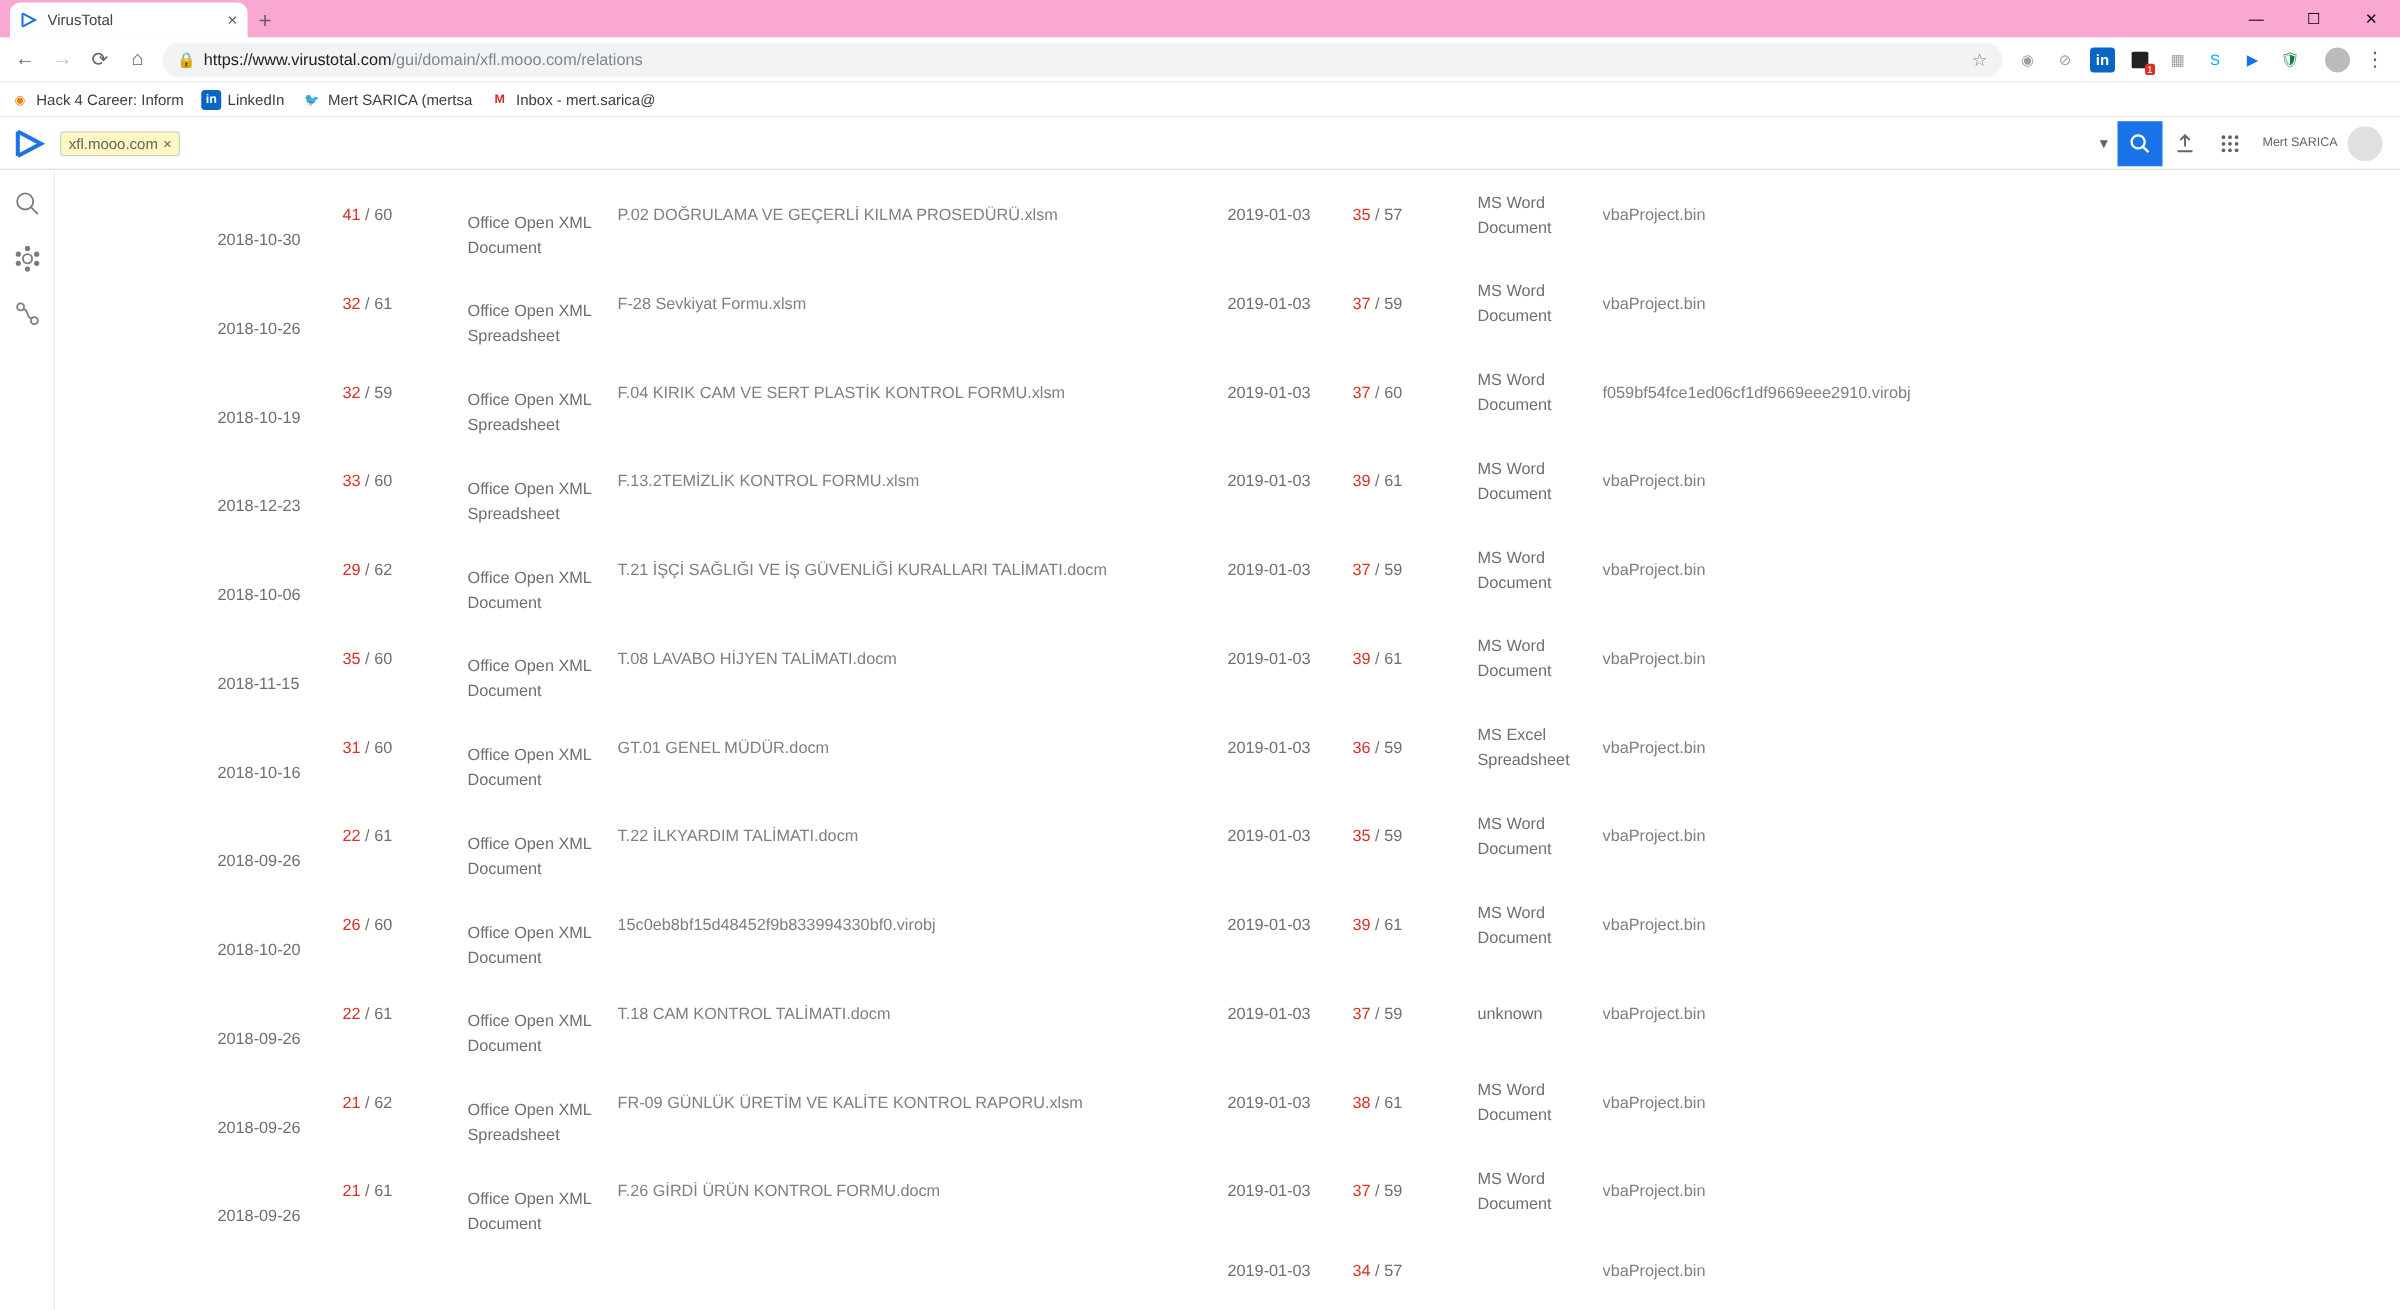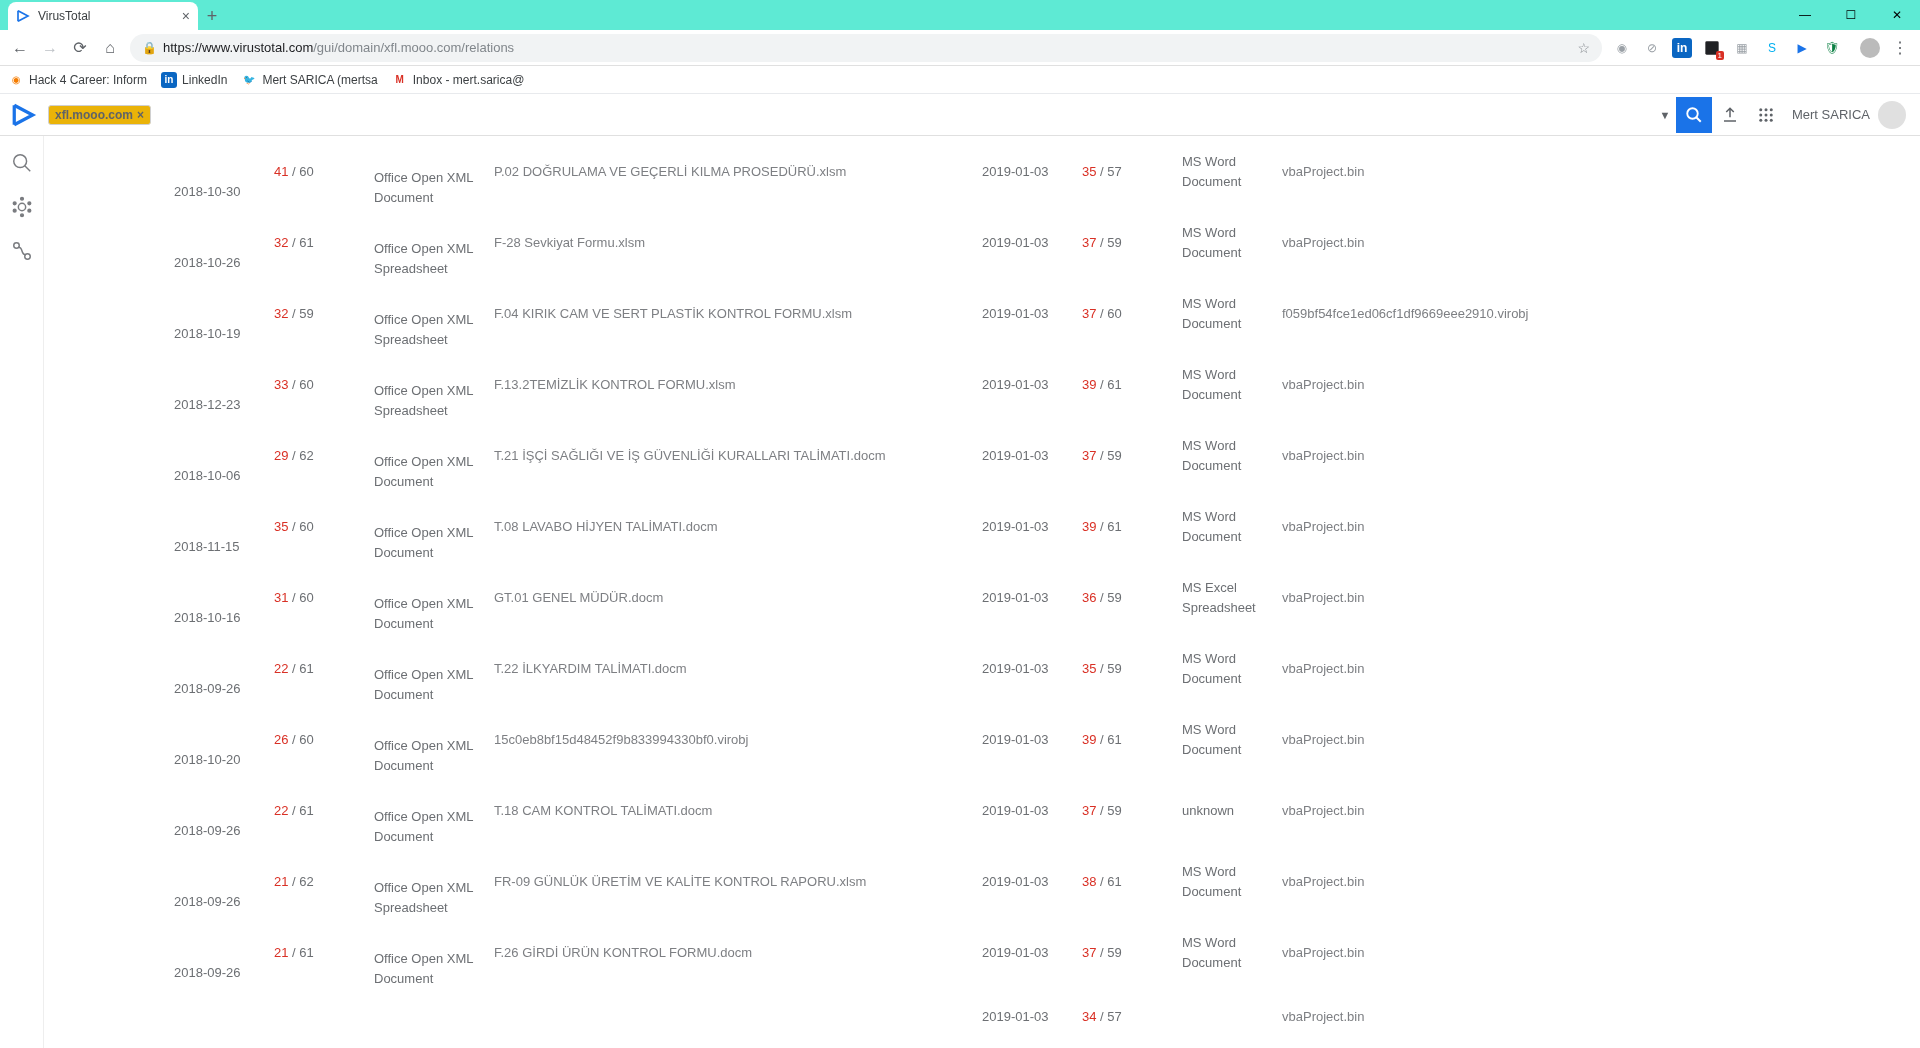--- a/index.html
+++ b/index.html
@@ -1,19 +1,19 @@
 <!DOCTYPE html>
 <html><head>
 <meta charset="utf-8">
 <style>
 * { margin: 0; padding: 0; box-sizing: border-box; font-family: "Segoe UI", Arial, sans-serif; }
 body { background: #fff; overflow: hidden; }
 
 
-.chrome-tabbar { height: 30px; background: #5eead4; display: flex; align-items: flex-end; padding-left: 8px; }
+.chrome-tabbar { height: 30px; background: #f9a8d4; display: flex; align-items: flex-end; padding-left: 8px; }
 .tab { background: #fff; height: 28px; border-radius: 8px 8px 0 0; display: flex; align-items: center; padding: 0 8px; min-width: 190px; font-size: 12px; color: #3c4043; gap: 6px; }
 .tab-favicon { width:16px; height:16px; display:flex; align-items:center; justify-content:center; }
 .tab-title { flex:1; overflow:hidden; white-space:nowrap; text-overflow:ellipsis; }
 .tab-close { font-size:14px; color:#5f6368; cursor:pointer; }
 .new-tab { width:28px; height:28px; display:flex; align-items:center; justify-content:center; color:#5f6368; font-size:18px; cursor:pointer; }
 .win-controls { margin-left:auto; display:flex; }
 .win-btn { width:46px; height:30px; display:flex; align-items:center; justify-content:center; font-size:12px; color:#000; cursor:pointer; }
 
 .chrome-toolbar { height: 36px; background: #fff; display:flex; align-items:center; padding: 0 6px; gap:2px; border-bottom:1px solid #e0e0e0; }
 .nav-btn { width:28px; height:28px; display:flex; align-items:center; justify-content:center; color:#5f6368; border-radius:50%; cursor:pointer; font-size:16px; }
@@ -25,27 +25,27 @@
 .addr-star { margin-left:auto; color:#80868b; font-size:14px; }
 .ext-icon { width:20px; height:20px; margin:0 4px; display:flex; align-items:center; justify-content:center; font-size:12px; border-radius:3px; cursor:pointer; }
 
 .bookmarks-bar { height:28px; background:#fff; display:flex; align-items:center; padding:0 8px; gap:14px; border-bottom:1px solid #e8eaed; font-size:12px; color:#3c4043; }
 .bookmark { display:flex; align-items:center; gap:5px; cursor:pointer; }
 .bk-icon { width:16px; height:16px; display:flex; align-items:center; justify-content:center; border-radius:3px; font-size:10px; }
 
 
 .vt-header { height:42px; background:#fff; display:flex; align-items:center; padding:0 10px; gap:10px; border-bottom:1px solid #e0e0e0; }
 .vt-logo { width:28px; height:28px; display:flex; align-items:center; justify-content:center; }
-.search-chip { display:inline-flex; align-items:center; border:1px solid #d0d0d0; border-radius:3px; padding:2px 6px; font-size:12px; color:#5f6368; gap:4px; background:#eab308;font-weight:bold; }
+.search-chip { display:inline-flex; align-items:center; border:1px solid #d0d0d0; border-radius:3px; padding:2px 6px; font-size:12px; color:#5f6368; gap:4px; background:#fef9c3; }
 .search-chip .x { cursor:pointer; font-size:12px; }
 .vt-header-right { margin-left:auto; display:flex; align-items:center; gap:0; }
 .hdr-btn { width:36px; height:36px; display:flex; align-items:center; justify-content:center; cursor:pointer; color:#5f6368; font-size:16px; }
 .hdr-btn.search { background:#1a73e8; color:#fff; }
 .hdr-caret { width:22px; display:flex; align-items:center; justify-content:center; color:#5f6368; font-size:11px; }
-.user-name { font-size:13px; color:#5f6368; padding:0 8px; }
+.user-name { font-size:10px; color:#5f6368; padding:0 8px; }
 .avatar { width:28px; height:28px; border-radius:50%; background:#e0e0e0; margin-right:4px; }
 
 
 .vt-body { display:flex; height:calc(1048px - 30px - 36px - 28px - 42px); }
 .vt-sidebar { width:44px; border-right:1px solid #eee; display:flex; flex-direction:column; align-items:center; padding-top:14px; gap:18px; }
 .side-icon { width:26px; height:26px; display:flex; align-items:center; justify-content:center; color:#7a7c80; cursor:pointer; }
 .side-icon svg { width:22px; height:22px; stroke:#7a7c80; fill:none; stroke-width:1.6; }
 
 .vt-content { flex:1; overflow-y:auto; padding:0 130px 0 130px; }
 .data-row { display:flex; align-items:center; min-height:56px; font-size:13px; color:#6c6f73; }

